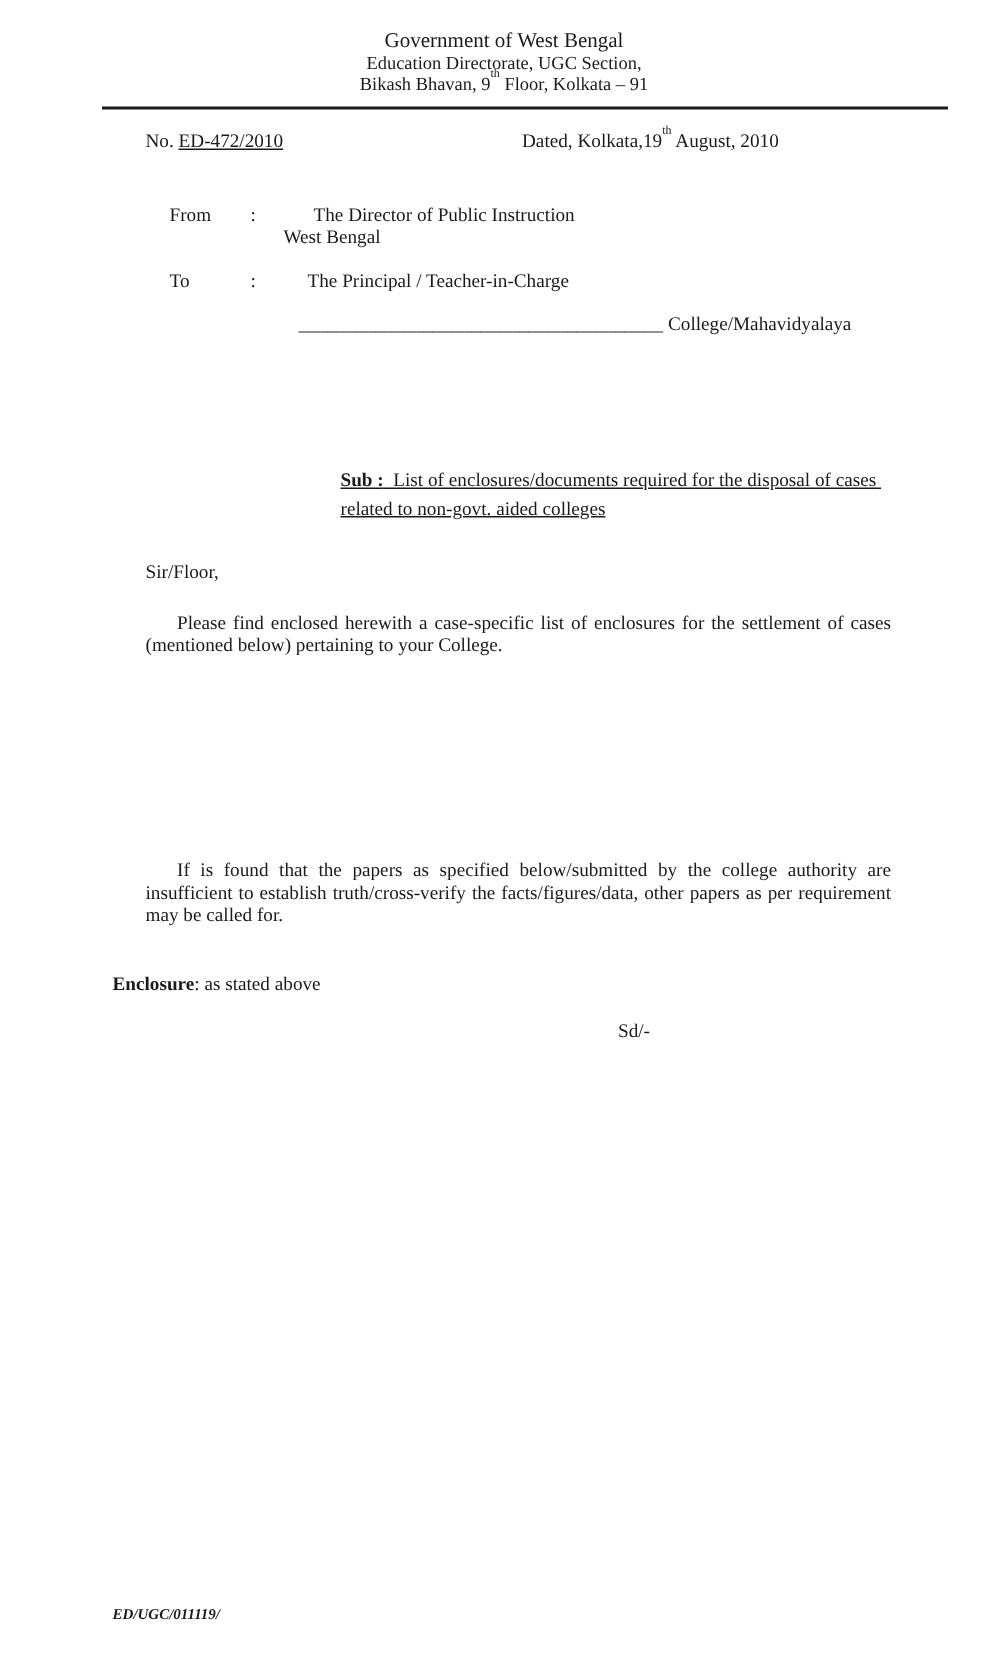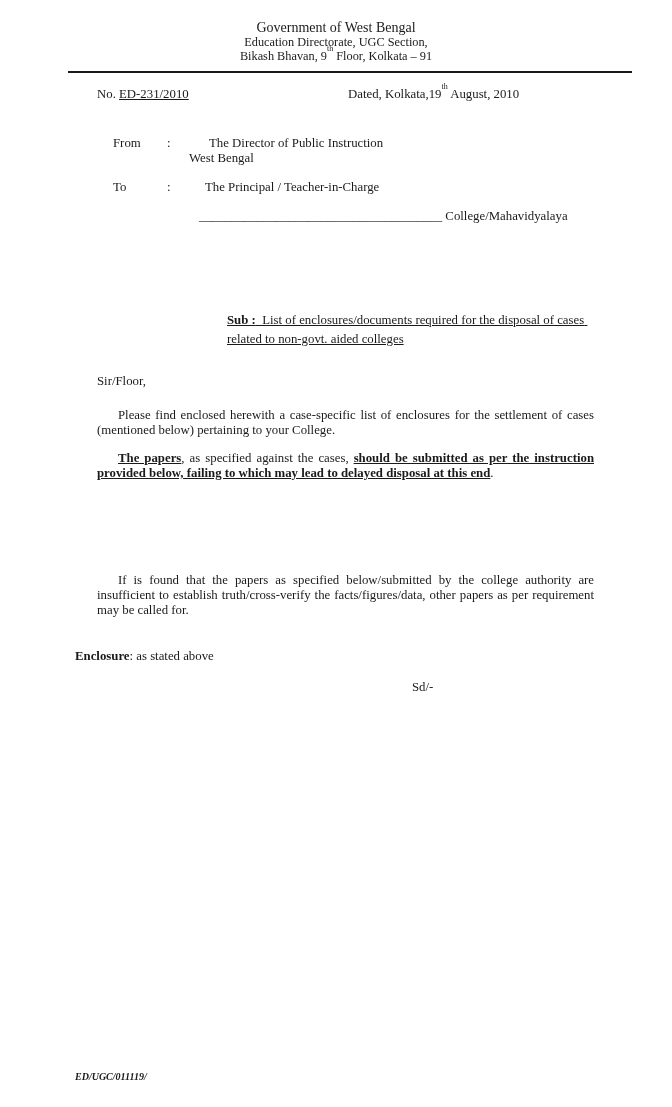--- a/index.html
+++ b/index.html
@@ -62,21 +62,21 @@
 
 <div class="page">
 
   <header id="letterhead" class="abs">
     <div class="lh1">Government of West Bengal</div>
     <div class="lh2">Education Directorate, UGC Section,</div>
     <div class="lh2"><span>Bikash Bhavan, 9</span><sup>th</sup><span> Floor, Kolkata – 91</span></div>
   </header>
   <div id="rule" class="abs"></div>
 
-  <div id="ref-no" class="abs"><span>No. </span><span class="u">ED-231/2010</span></div>
+  <div id="ref-no" class="abs"><span>No. </span><span class="u">ED-472/2010</span></div>
   <div id="ref-date" class="abs"><span>Dated, Kolkata,19</span><sup>th</sup><span> August, 2010</span></div>
 
   <div id="from-row" class="row">
     <span class="col-label">From</span>
     <span class="col-colon">:</span>
     <span class="col-text-sp">The Director of Public Instruction</span>
   </div>
   <div id="from-ln2" class="abs">West Bengal</div>
 
   <div id="to-row" class="row">
@@ -85,21 +85,20 @@
     <span class="col-text">The Principal / Teacher-in-Charge</span>
   </div>
   <div id="blank-row" class="abs"><span>______________________________________</span><span> College/Mahavidyalaya</span></div>
 
   <div id="subject" class="abs"><span class="b">Sub :</span><span>  List of enclosures/documents required for the disposal of cases related to non-govt. aided colleges</span></div>
 
   <div id="salutation" class="abs">Sir/Floor,</div>
 
   <p id="p1" class="abs para">Please find enclosed herewith a case-specific list of enclosures for the settlement of cases (mentioned below) pertaining to your College.</p>
 
-  <p id="p2" class="abs para"><span class="bu">The papers</span><span>, as specified against the cases, </span><span class="bu">should be submitted as per the instruction provided below, failing to which may lead to delayed disposal at this end</span><span>.</span></p>
 
 
   <p id="p4" class="abs para">If is found that the papers as specified below/submitted by the college authority are insufficient to establish truth/cross-verify the facts/figures/data, other papers as per requirement may be called for.</p>
 
   <div id="enclosure" class="abs"><span class="b">Enclosure</span><span>: as stated above</span></div>
 
   <div id="sd" class="abs">Sd/-</div>
 
   <div id="footer" class="abs">ED/UGC/011119/</div>
 

